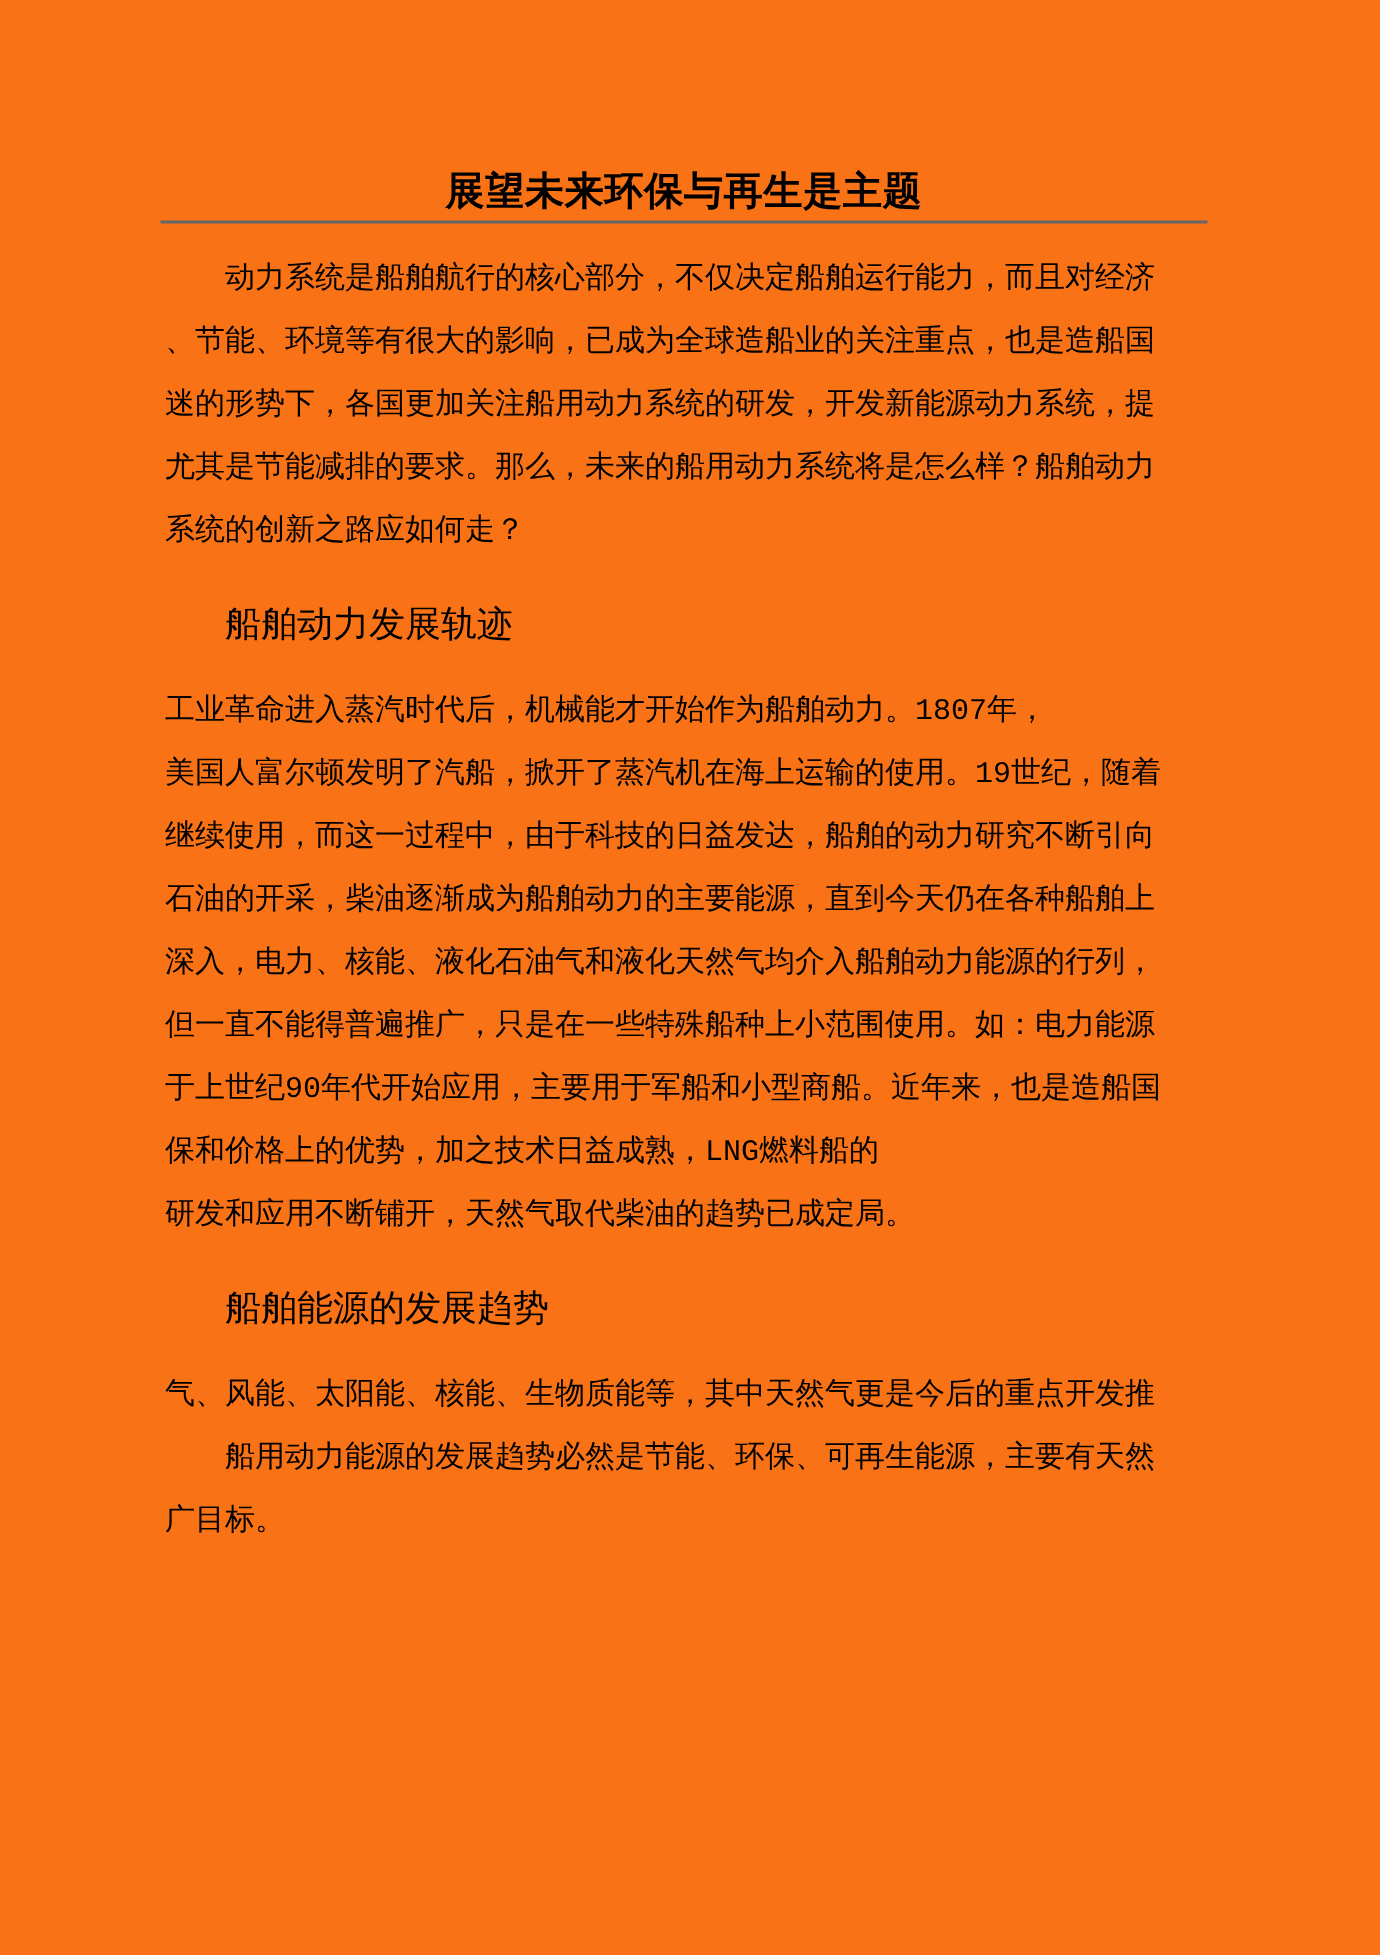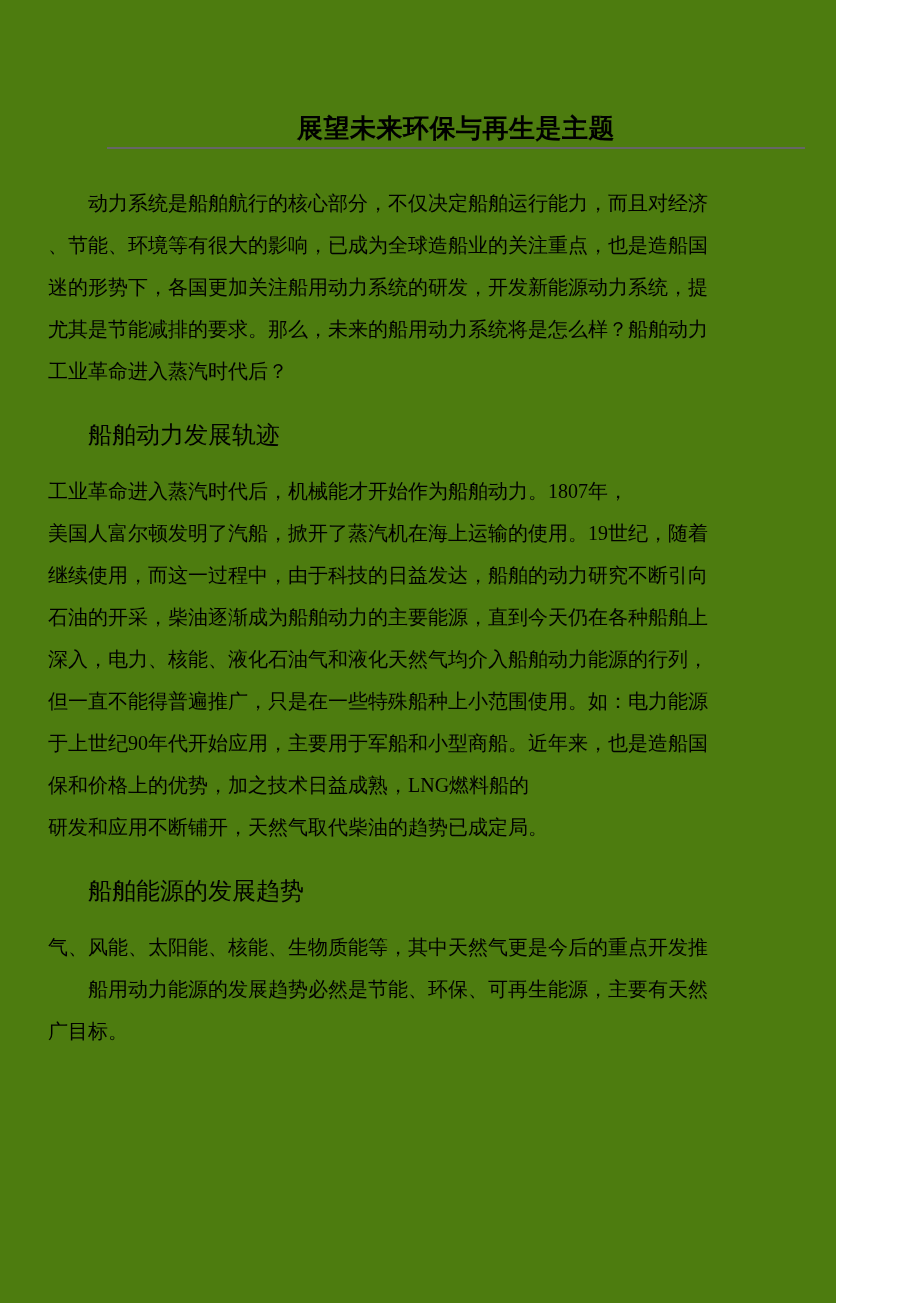--- a/index.html
+++ b/index.html
@@ -2,46 +2,46 @@
 <html><head>
 <meta charset="utf-8">
 <style>
   html, body {
     margin: 0;
     padding: 0;
     background: #ffffff;
   }
   .page {
     position: relative;
-    width: 836px;
+    width: 920px;
     height: 1303px;
-    background: #4d7c0f;
+    background: #f97316;
     color: #000000;
-    font-family: Liberation Serif, serif;
+    font-family: Liberation Mono, monospace;
     overflow: hidden;
   }
   .title-wrap {
     margin-left: 107px;
     width: 698px;
     padding-top: 114px;
     padding-bottom: 3px;
     border-bottom: 2px solid #666666;
   }
   .title {
     margin: 0;
     font-size: 26px;
     font-weight: bold;
     line-height: 30px;
     text-align: center;
     letter-spacing: 0.5px;
   }
   .body-col {
-    margin-left: 48px;
+    margin-left: 110px;
     width: 672px;
-    padding-top: 33px;
+    padding-top: 17px;
   }
   .para {
     margin: 0;
   }
   .line {
     font-size: 20px;
     line-height: 42px;
     height: 42px;
     white-space: nowrap;
   }
@@ -66,21 +66,21 @@
     <h1 class="title">展望未来环保与再生是主题</h1>
   </div>
 
   <div class="body-col">
 
     <div class="para">
         <div class="line indent">动力系统是船舶航行的核心部分，不仅决定船舶运行能力，而且对经济</div>
         <div class="line">、节能、环境等有很大的影响，已成为全球造船业的关注重点，也是造船国</div>
         <div class="line">迷的形势下，各国更加关注船用动力系统的研发，开发新能源动力系统，提</div>
         <div class="line">尤其是节能减排的要求。那么，未来的船用动力系统将是怎么样？船舶动力</div>
-        <div class="line">工业革命进入蒸汽时代后？</div>
+        <div class="line">系统的创新之路应如何走？</div>
       </div>
 
     <div class="heading">船舶动力发展轨迹</div>
 
     <div class="para">
         <div class="line">工业革命进入蒸汽时代后，机械能才开始作为船舶动力。1807年，</div>
         <div class="line">美国人富尔顿发明了汽船，掀开了蒸汽机在海上运输的使用。19世纪，随着</div>
         <div class="line">继续使用，而这一过程中，由于科技的日益发达，船舶的动力研究不断引向</div>
         <div class="line">石油的开采，柴油逐渐成为船舶动力的主要能源，直到今天仍在各种船舶上</div>
         <div class="line">深入，电力、核能、液化石油气和液化天然气均介入船舶动力能源的行列，</div>

